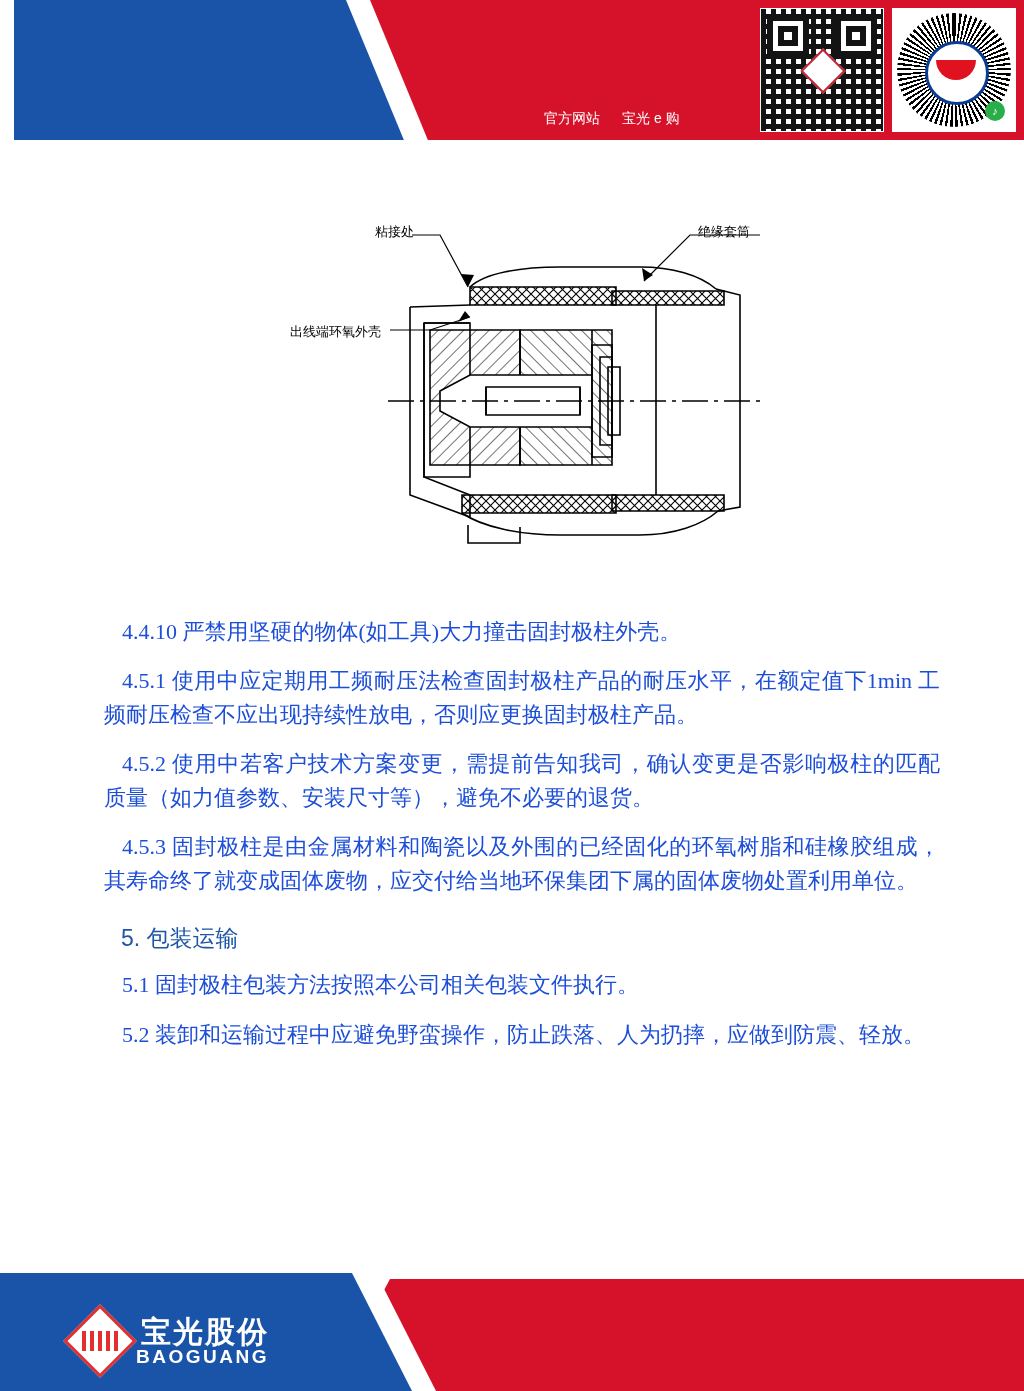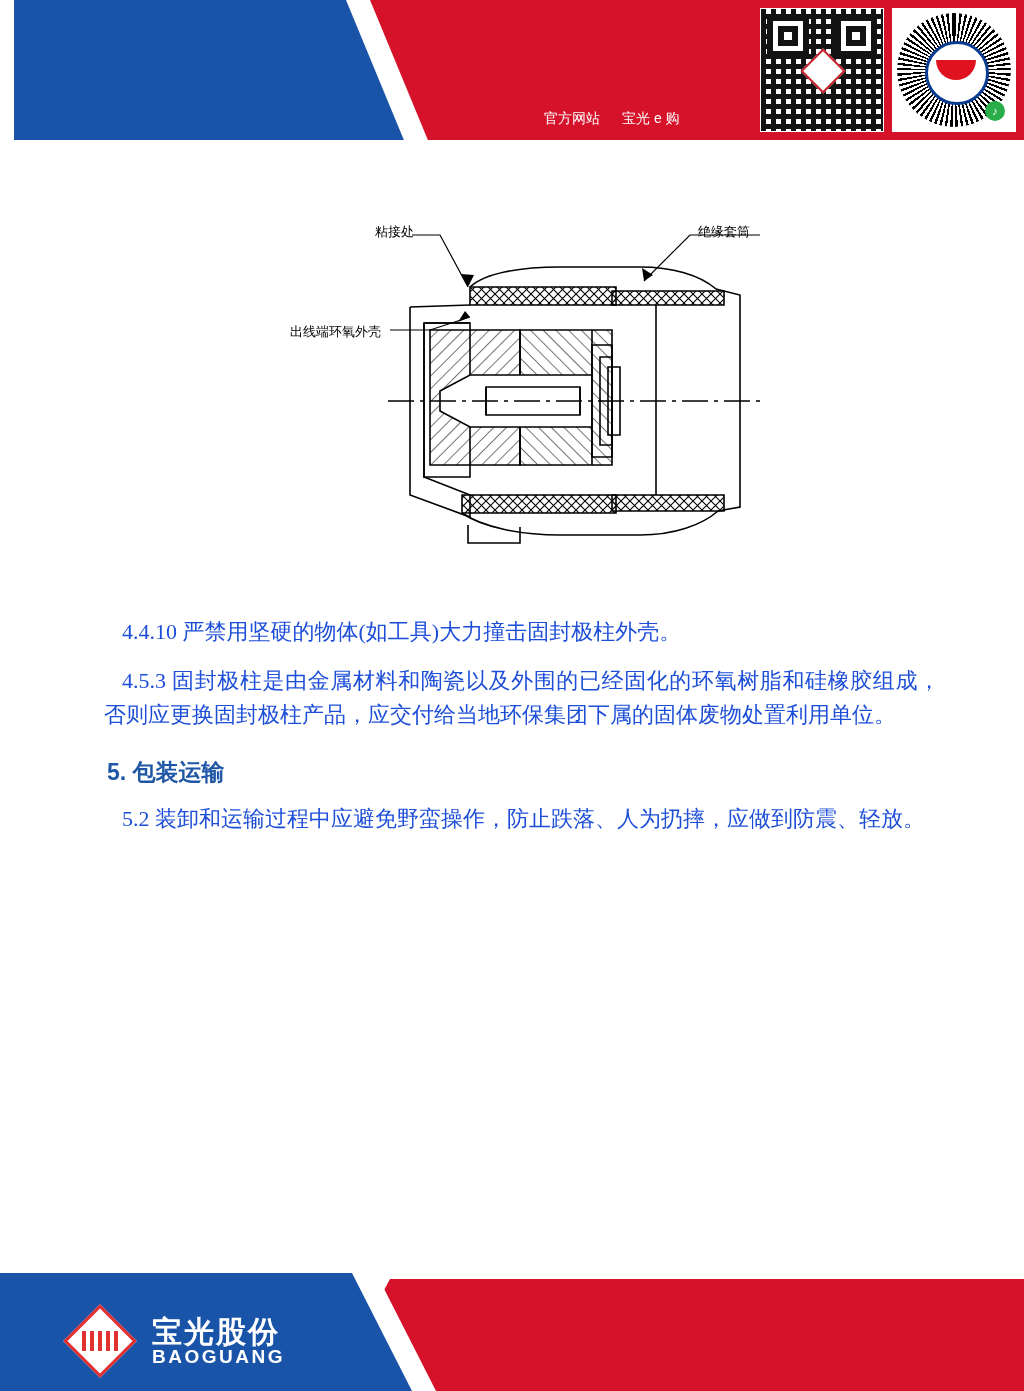--- a/index.html
+++ b/index.html
@@ -182,24 +182,24 @@
   p.para {
     margin: 0 0 16px 0;
     font-size: 22px;
     line-height: 1.52;
     color: #1d4ed8;
     text-align: justify;
     font-family: "Liberation Serif", serif;
   }
   p.indent { text-indent: 18px; }
   h2.section {
-    margin: 26px 0 14px 3px;
+    margin: 26px 0 14px 17px;
     font-size: 23px;
     color: #1f56a5;
-    font-weight: bold;
+    font-weight: normal;
     font-family: "Liberation Sans", sans-serif;
   }
 
   
   .footer {
     position: absolute;
     left: 0;
     bottom: 0;
     width: 1024px;
     height: 120px;
@@ -224,21 +224,22 @@
     width: 1024px; height: 118px;
     background: #ffffff;
     clip-path: polygon(352px 0, 376px 0, 436px 118px, 412px 118px);
   }
   .logo {
     position: absolute;
     left: 68px;
     bottom: 18px;
     display: flex;
     align-items: center;
-    gap: 20px;
+    gap: 4px;
+    text-align: right;
   }
   .logo-mark {
     width: 64px; height: 64px;
     position: relative;
   }
   .logo-mark .diamond {
     position: absolute;
     inset: 6px;
     border: 3px solid #e23030;
     transform: rotate(45deg);
@@ -368,24 +369,27 @@
     </g>
   </svg>
 
   <div class="fig-label" style="left:375px; top:28px;">粘接处</div>
   <div class="fig-label" style="left:698px; top:28px;">绝缘套筒</div>
   <div class="fig-label" style="left:282px; top:128px;margin-left:8px;">出线端环氧外壳</div>
 </div>
 
 <div class="content">
   <p class="para indent">4.4.10 严禁用坚硬的物体(如工具)大力撞击固封极柱外壳。</p>
-  <p class="para indent">4.5.3 固封极柱是由金属材料和陶瓷以及外围的已经固化的环氧树脂和硅橡胶组成，否则应更换固封极柱产品，应交付给当地环保集团下属的固体废物处置利用单位。</p>
+  <p class="para indent">4.5.1 使用中应定期用工频耐压法检查固封极柱产品的耐压水平，在额定值下1min 工频耐压检查不应出现持续性放电，否则应更换固封极柱产品。</p>
+  <p class="para indent">4.5.2  使用中若客户技术方案变更，需提前告知我司，确认变更是否影响极柱的匹配质量（如力值参数、安装尺寸等），避免不必要的退货。</p>
+  <p class="para indent">4.5.3 固封极柱是由金属材料和陶瓷以及外围的已经固化的环氧树脂和硅橡胶组成，其寿命终了就变成固体废物，应交付给当地环保集团下属的固体废物处置利用单位。</p>
 
   <h2 class="section">5.  包装运输</h2>
 
+  <p class="para indent">5.1  固封极柱包装方法按照本公司相关包装文件执行。</p>
   <p class="para indent">5.2  装卸和运输过程中应避免野蛮操作，防止跌落、人为扔摔，应做到防震、轻放。</p>
 </div>
 
 <div class="footer">
   <div class="footer-red"></div>
   <div class="footer-blue"></div>
   <div class="footer-divider"></div>
 
   <div class="logo">
     <div class="logo-mark">

